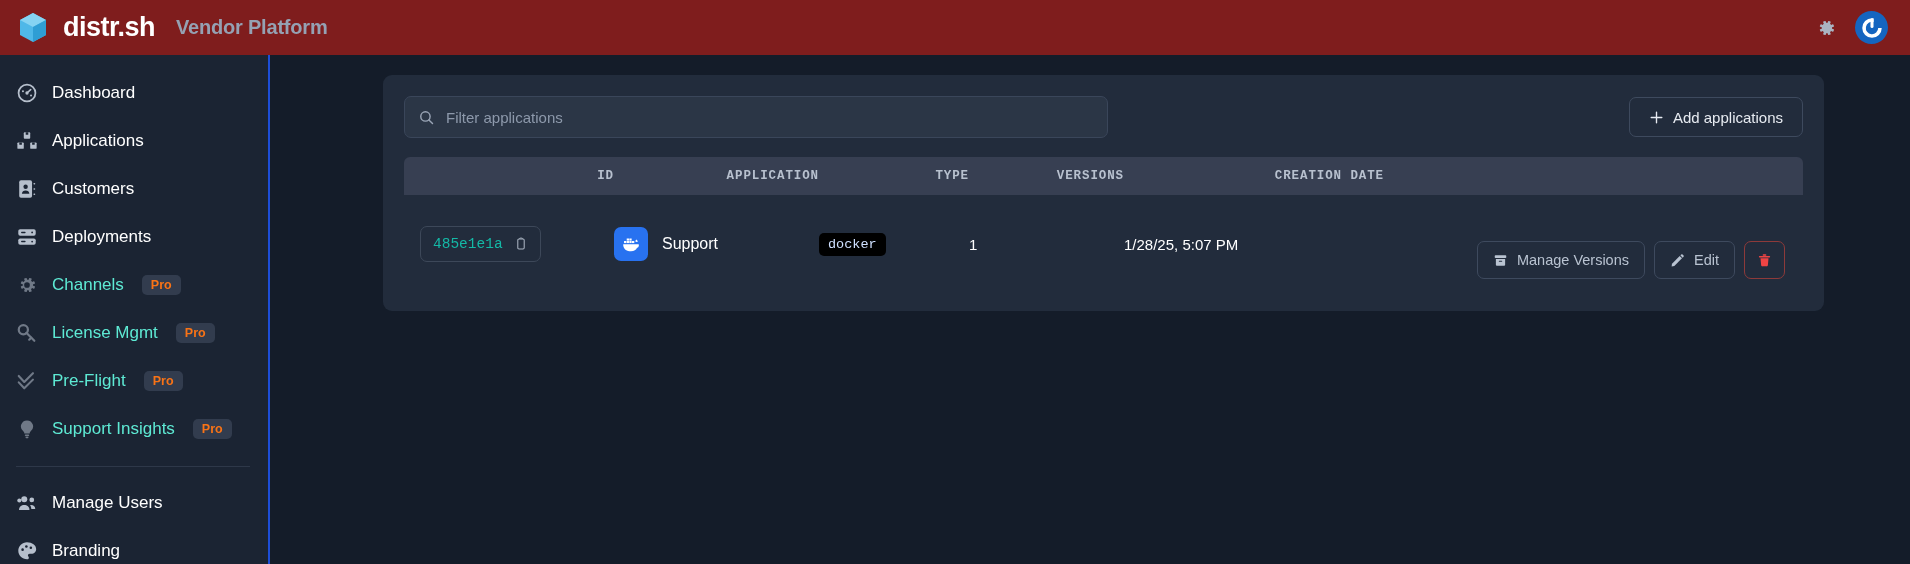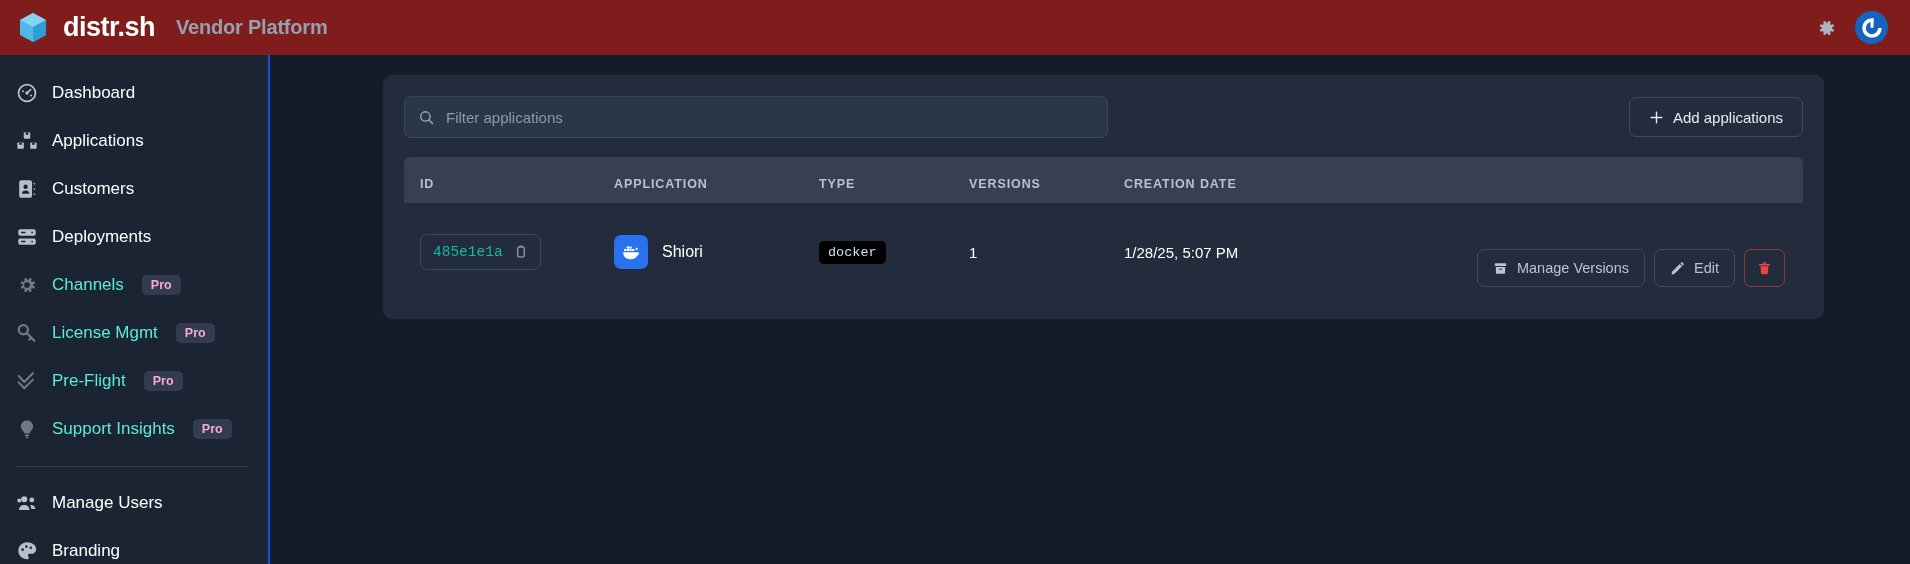--- a/index.html
+++ b/index.html
@@ -46,21 +46,21 @@
   .nav-item {
     display: flex; align-items: center; gap: 14px;
     height: 48px; padding: 0 16px;
     cursor: pointer; position: relative;
   }
   .nav-ic { width: 22px; height: 22px; flex-shrink: 0; display:block; }
   .nav-label { font-size: 17px; color: #ffffff; white-space: nowrap; }
   .nav-item.dim .nav-label { color: #5eead4; }
   .nav-item.dim .nav-ic { opacity: .55; }
   .pro-badge {
-    background: #323c4e; color: #f9a8d4;
+    background: #323c4e; color: #f97316;
     font-size: 12.5px; font-weight: bold;
     padding: 3px 9px; border-radius: 5px; margin-left: 4px;
   }
   .nav-sep {
     height: 1px; background: #2e3849;
     margin: 13px 18px 12px 16px;
   }
   
   .main { flex: 1; padding: 20px 50px 0 113px; }
   .card {
@@ -92,23 +92,23 @@
     background: transparent; color: #e7ebf1;
     border: 1px solid #3e4a5e; border-radius: 7px;
     font-size: 15px; cursor: pointer;
     font-family: "Liberation Sans", sans-serif;
   }
   .plus-ic { width: 15px; height: 15px; display:block; }
   
   table { width: 100%; border-collapse: collapse; margin-top: 19px; }
   thead tr { background: #373f52; }
   thead th {
-    text-align: left; font-size: 12.5px; font-weight: bold;
+    text-align: right; font-size: 12.5px; font-weight: bold;
     color: #b8c1cf; letter-spacing: .9px;
-    padding: 20px 0 12px 0; text-transform: uppercase;
+    padding: 12px 0 12px 0; text-transform: uppercase; font-family: Liberation Mono, monospace;
   }
   thead th:first-child { padding-left: 16px; border-radius: 6px 0 0 0; }
   thead th:last-child { border-radius: 0 6px 0 0; }
   tbody tr { background: #222c3c; }
   tbody td { padding: 14px 0; vertical-align: middle; }
   tbody td:first-child { padding-left: 16px; }
   .id-chip {
     display: inline-flex; align-items: center; gap: 11px;
     border: 1px solid #3d4859; border-radius: 7px;
     padding: 9px 12px; color: #14b8a6; font-size: 14.5px;
@@ -333,21 +333,21 @@
                     <rect x="7.3" y="6.0" width="2.5" height="2.3" fill="#ffffff"></rect>
                     <rect x="10.2" y="6.0" width="2.5" height="2.3" fill="#ffffff"></rect>
                     <rect x="4.4" y="8.7" width="2.5" height="2.3" fill="#ffffff"></rect>
                     <rect x="7.3" y="8.7" width="2.5" height="2.3" fill="#ffffff"></rect>
                     <rect x="10.2" y="8.7" width="2.5" height="2.3" fill="#ffffff"></rect>
                     <rect x="13.1" y="8.7" width="2.5" height="2.3" fill="#ffffff"></rect>
                     <path d="M2 12.2h18.4c.6 1.9-.2 3.6-1.8 3.9-.9 2.4-3.3 3.9-6.6 3.9-4.6 0-7.6-2.3-8.3-5.6-.2-.8-.2-1.5-.2-2.2z" fill="#ffffff"></path>
                     <path d="M17.9 7.1c.9.6 1.3 1.5 1.4 2.4-.9.4-1.9.2-2.6-.3.2-.9.6-1.6 1.2-2.1z" fill="#ffffff"></path>
                   </svg>
                 </span>
-                <span class="app-name">Shiori</span>
+                <span class="app-name">Support</span>
               </div>
             </td>
             <td>
               <span class="type-badge">docker</span>
             </td>
             <td class="versions-cell">1</td>
             <td class="date-cell">1/28/25, 5:07 PM</td>
             <td class="actions-cell">
               <div class="actions">
                 <button class="act-btn">

